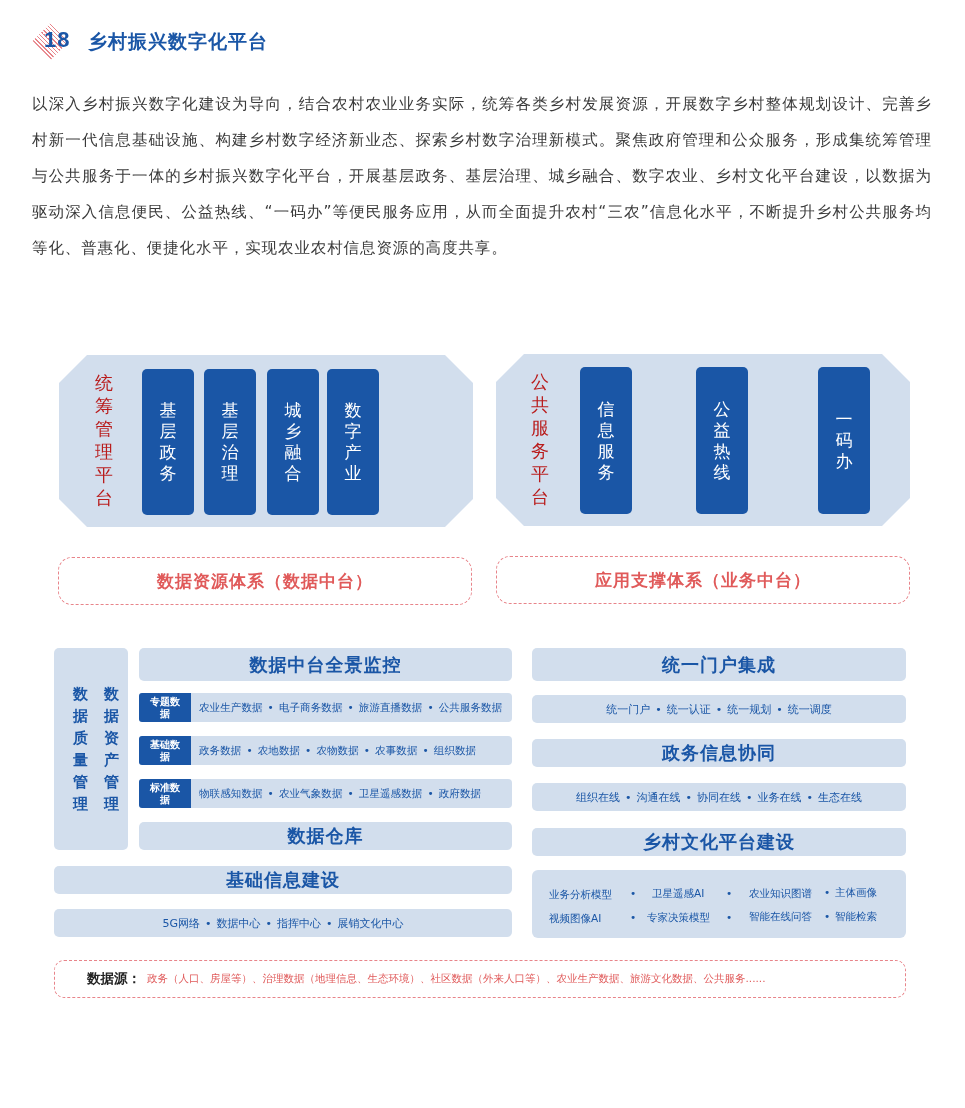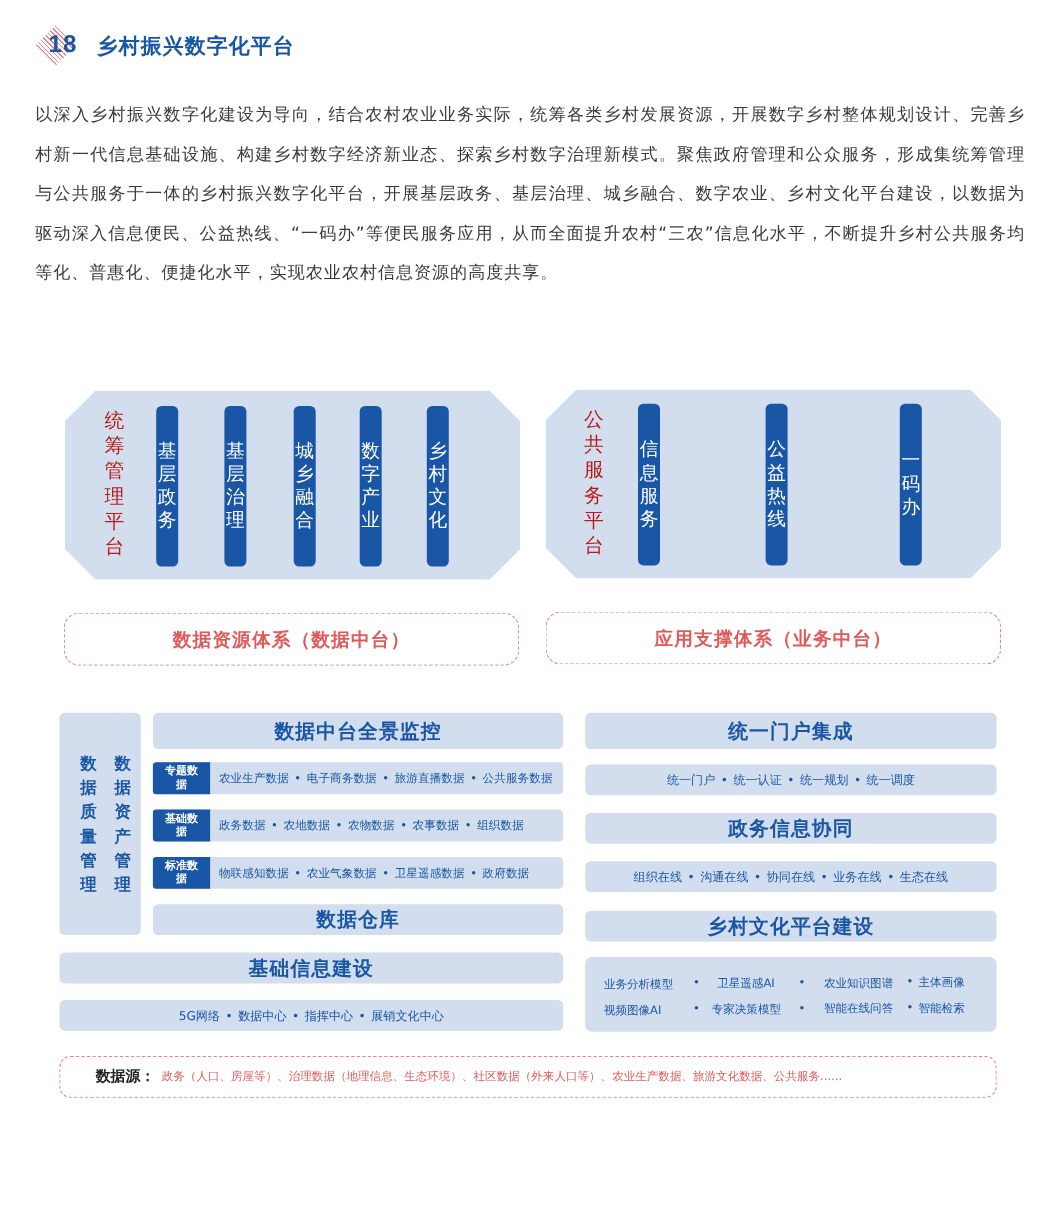--- a/index.html
+++ b/index.html
@@ -21,21 +21,21 @@
 
   
   .oct {
     position: absolute; background: #d2deed;
     clip-path: polygon(28px 0, calc(100% - 28px) 0, 100% 28px, 100% calc(100% - 28px), calc(100% - 28px) 100%, 28px 100%, 0 calc(100% - 28px), 0 28px);
   }
   .oct-left { left: 59px; top: 355px; width: 414px; height: 172px; }
   .oct-right { left: 496px; top: 354px; width: 414px; height: 172px; }
   .vlabel { position: absolute; color: #b91c1c; font-size: 18px; line-height: 23px; width: 20px; text-align: center; word-break: break-all; }
   .pillar {
-    position: absolute; width: 20px; background: #1a56a6; border-radius: 5px;
+    position: absolute; width: 52px; background: #1a56a6; border-radius: 5px;
     color: #fff; font-size: 17px; line-height: 21px; display: flex; align-items: center; justify-content: center;
   }
   .pillar span { width: 18px; word-break: break-all; text-align: center; }
 
   
   .dashed { position: absolute; border: 1.5px dashed #e8848a; border-radius: 14px; display: flex; align-items: center; justify-content: center; color: #e05a5a; font-size: 17px; font-weight: bold; letter-spacing: 1px; }
 
   
   .lb { position: absolute; background: #d2deed; border-radius: 5px; color: #1a56a6; display: flex; align-items: center; justify-content: center; }
   .lb.h { font-size: 18px; font-weight: bold; letter-spacing: 1px; }
@@ -75,23 +75,20 @@
       <span>基层政务</span>
     </div>
   <div class="pillar" style="left:145px; top:14px; height:146px;">
       <span>基层治理</span>
     </div>
   <div class="pillar" style="left:208px; top:14px; height:146px;">
       <span>城乡融合</span>
     </div>
   <div class="pillar" style="left:268px; top:14px; height:146px;">
       <span>数字产业</span>
-    </div>
-  <div class="pillar" style="left:329px; top:14px; height:146px;">
-      <span>乡村文化</span>
     </div>
 </div>
 
 <div class="oct oct-right">
   <div class="vlabel" style="left:34px; top:16px;">公共服务平台</div>
   <div class="pillar" style="left:84px; top:13px; height:147px;">
       <span>信息服务</span>
     </div>
   <div class="pillar" style="left:200px; top:13px; height:147px;">
       <span>公益热线</span>

